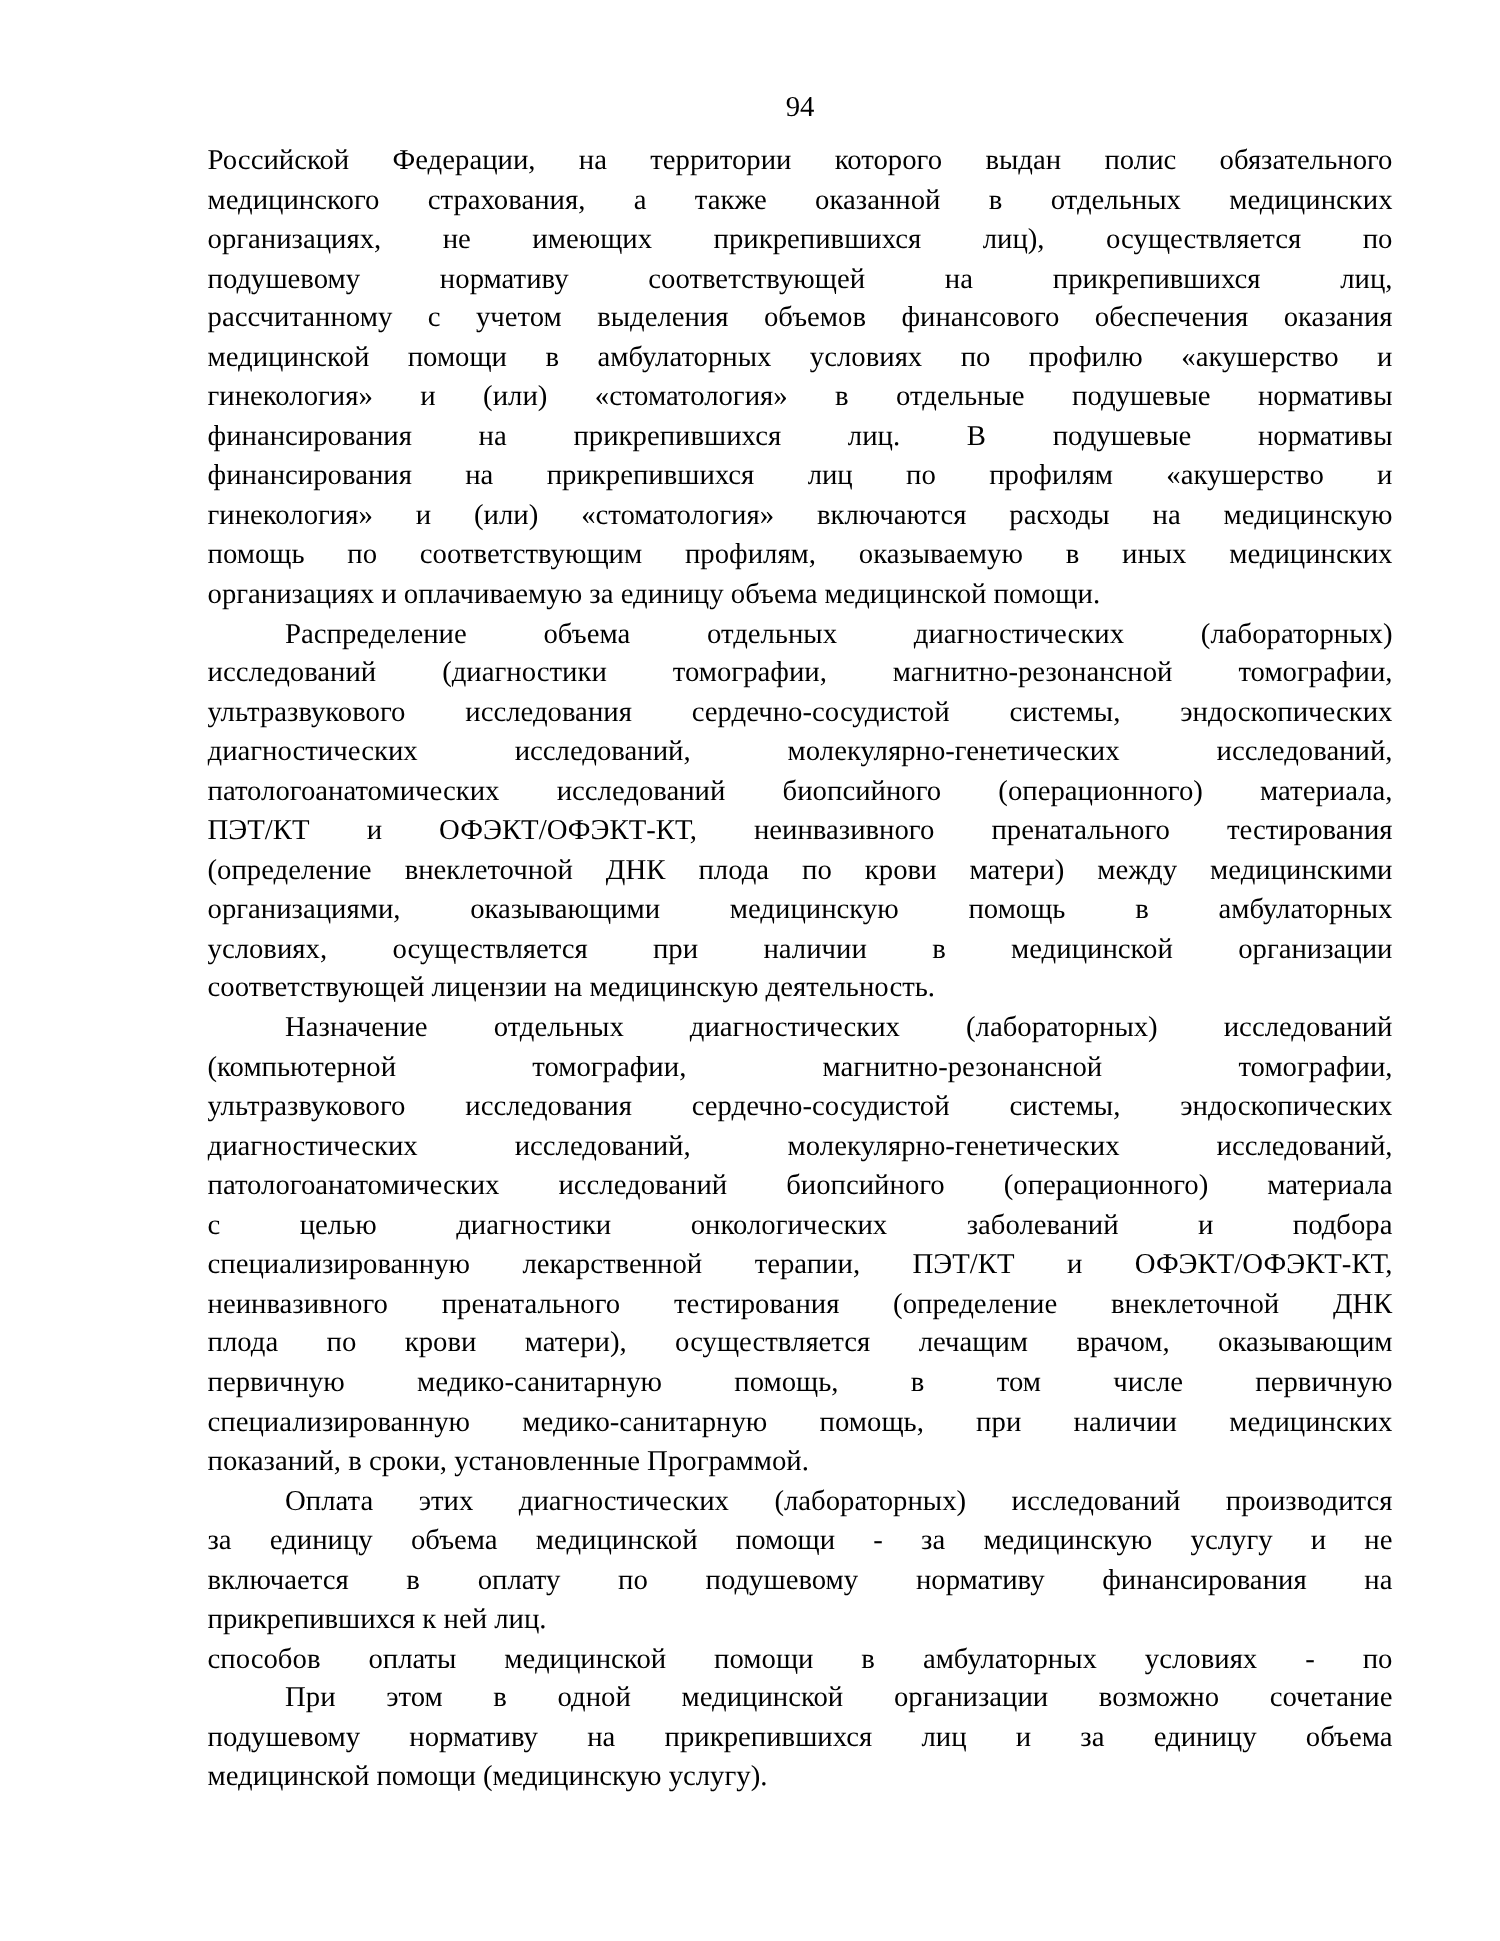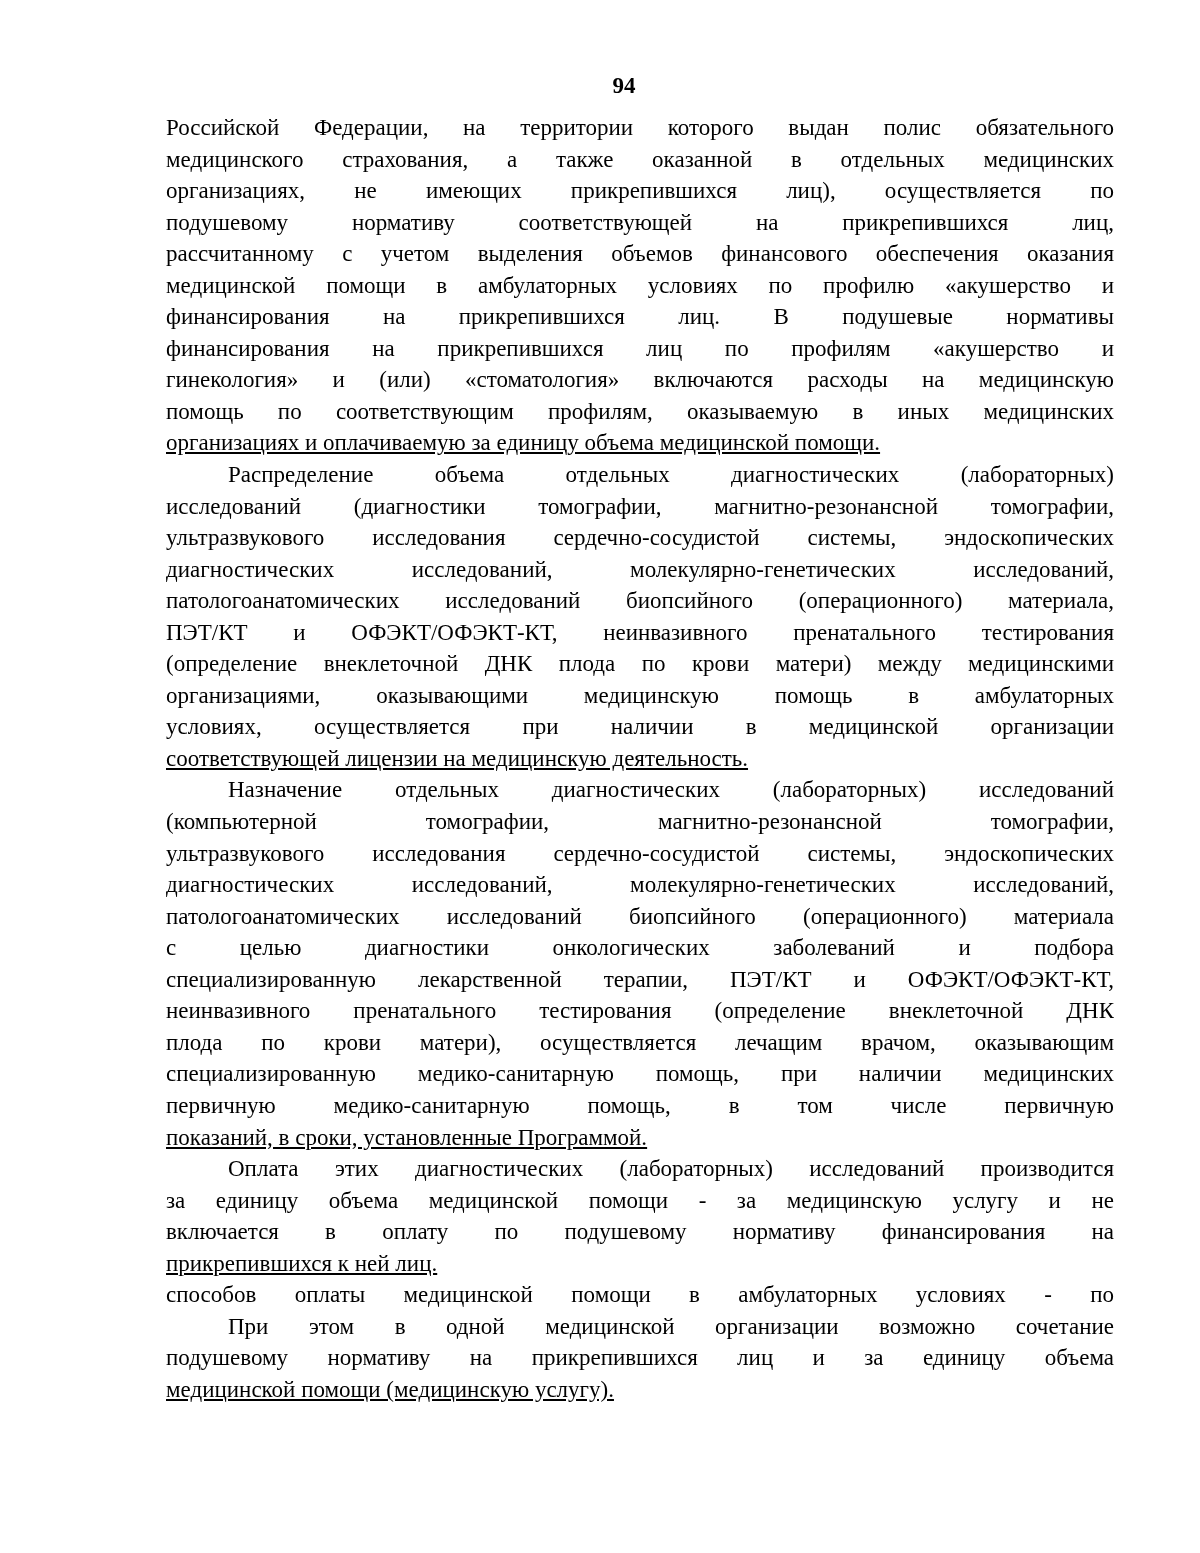--- a/index.html
+++ b/index.html
@@ -17,25 +17,24 @@
     position: absolute;
     inset: 0;
     background: #ffffff;
     color: #000000;
     font-family: "Liberation Serif", "DejaVu Serif", serif;
     font-size: 23px;
   }
   .page-number {
     position: absolute;
     top: 70px;
-    left: 150px;
+    left: 166px;
     width: 948px;
     line-height: 31.55px;
     text-align: center;
-    font-weight: bold;
   }
   .doc-body {
     position: absolute;
     top: 112px;
     left: 166px;
     width: 948px;
   }
   .line {
     height: 31.55px;
     line-height: 31.55px;
@@ -46,39 +45,39 @@
   }
   
   .line:not(.para-end)::after {
     content: "";
     display: inline-block;
     width: 100%;
     height: 0;
   }
   .line.para-end {
     text-align-last: left;
-    text-decoration: underline;
     -moz-text-align-last: left;
   }
   .line.indent {
     text-indent: 62px;
   }
 </style>
 </head>
 <body>
 
 <div class="page">
   <div class="page-number">94</div>
   <div class="doc-body">
       <div class="line">Российской Федерации, на территории которого выдан полис обязательного</div>
       <div class="line">медицинского страхования, а также оказанной в отдельных медицинских</div>
       <div class="line">организациях, не имеющих прикрепившихся лиц), осуществляется по</div>
       <div class="line">подушевому нормативу соответствующей на прикрепившихся лиц,</div>
       <div class="line">рассчитанному с учетом выделения объемов финансового обеспечения оказания</div>
       <div class="line">медицинской помощи в амбулаторных условиях по профилю «акушерство и</div>
+      <div class="line">гинекология» и (или) «стоматология» в отдельные подушевые нормативы</div>
       <div class="line">финансирования на прикрепившихся лиц. В подушевые нормативы</div>
       <div class="line">финансирования на прикрепившихся лиц по профилям «акушерство и</div>
       <div class="line">гинекология» и (или) «стоматология» включаются расходы на медицинскую</div>
       <div class="line">помощь по соответствующим профилям, оказываемую в иных медицинских</div>
       <div class="line para-end">организациях и оплачиваемую за единицу объема медицинской помощи.</div>
       <div class="line indent">Распределение объема отдельных диагностических (лабораторных)</div>
       <div class="line">исследований (диагностики томографии, магнитно-резонансной томографии,</div>
       <div class="line">ультразвукового исследования сердечно-сосудистой системы, эндоскопических</div>
       <div class="line">диагностических исследований, молекулярно-генетических исследований,</div>
       <div class="line">патологоанатомических исследований биопсийного (операционного) материала,</div>
@@ -89,22 +88,22 @@
       <div class="line para-end">соответствующей лицензии на медицинскую деятельность.</div>
       <div class="line indent">Назначение отдельных диагностических (лабораторных) исследований</div>
       <div class="line">(компьютерной томографии, магнитно-резонансной томографии,</div>
       <div class="line">ультразвукового исследования сердечно-сосудистой системы, эндоскопических</div>
       <div class="line">диагностических исследований, молекулярно-генетических исследований,</div>
       <div class="line">патологоанатомических исследований биопсийного (операционного) материала</div>
       <div class="line">с целью диагностики онкологических заболеваний и подбора</div>
       <div class="line">специализированную лекарственной терапии, ПЭТ/КТ и ОФЭКТ/ОФЭКТ-КТ,</div>
       <div class="line">неинвазивного пренатального тестирования (определение внеклеточной ДНК</div>
       <div class="line">плода по крови матери), осуществляется лечащим врачом, оказывающим</div>
+      <div class="line">первичную медико-санитарную помощь, в том числе первичную</div>
       <div class="line">специализированную медико-санитарную помощь, при наличии медицинских</div>
-      <div class="line">первичную медико-санитарную помощь, в том числе первичную</div>
       <div class="line para-end">показаний, в сроки, установленные Программой.</div>
       <div class="line indent">Оплата этих диагностических (лабораторных) исследований производится</div>
       <div class="line">за единицу объема медицинской помощи - за медицинскую услугу и не</div>
       <div class="line">включается в оплату по подушевому нормативу финансирования на</div>
       <div class="line para-end">прикрепившихся к ней лиц.</div>
       <div class="line">способов оплаты медицинской помощи в амбулаторных условиях - по</div>
       <div class="line indent">При этом в одной медицинской организации возможно сочетание</div>
       <div class="line">подушевому нормативу на прикрепившихся лиц и за единицу объема</div>
       <div class="line para-end">медицинской помощи (медицинскую услугу).</div>
     </div>

